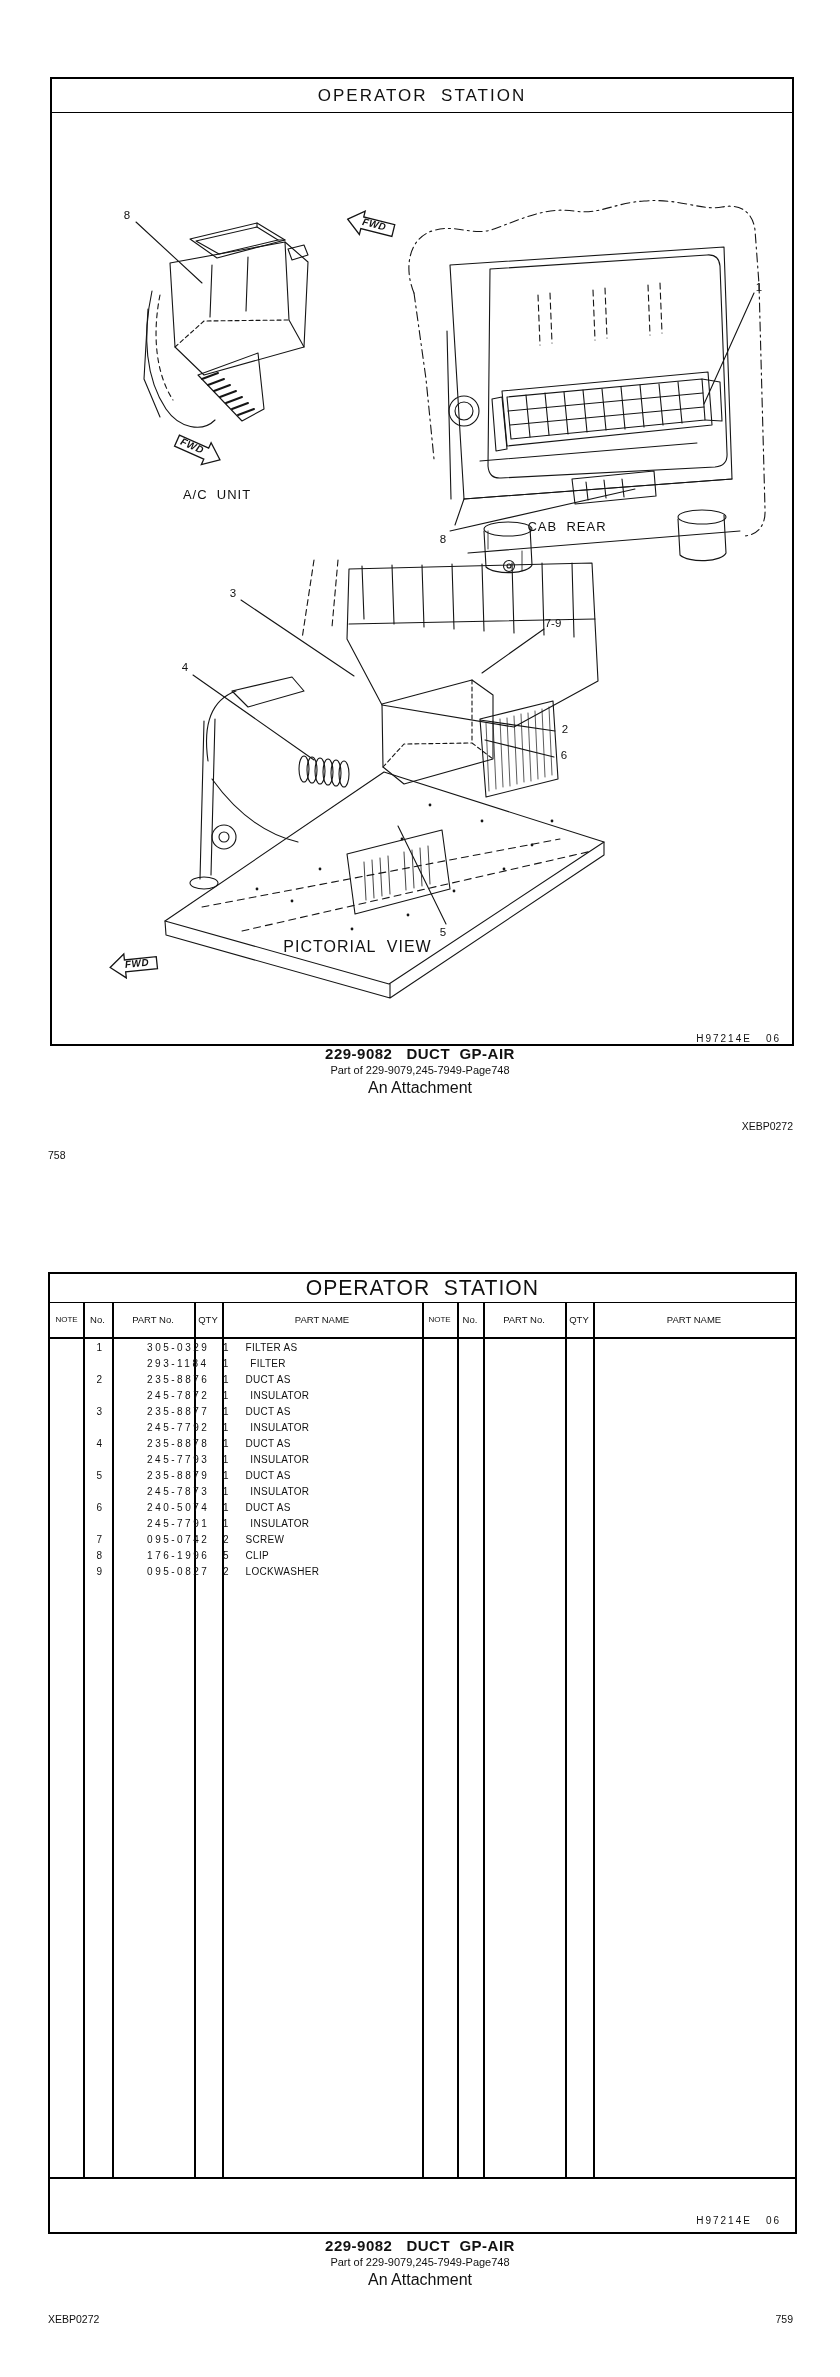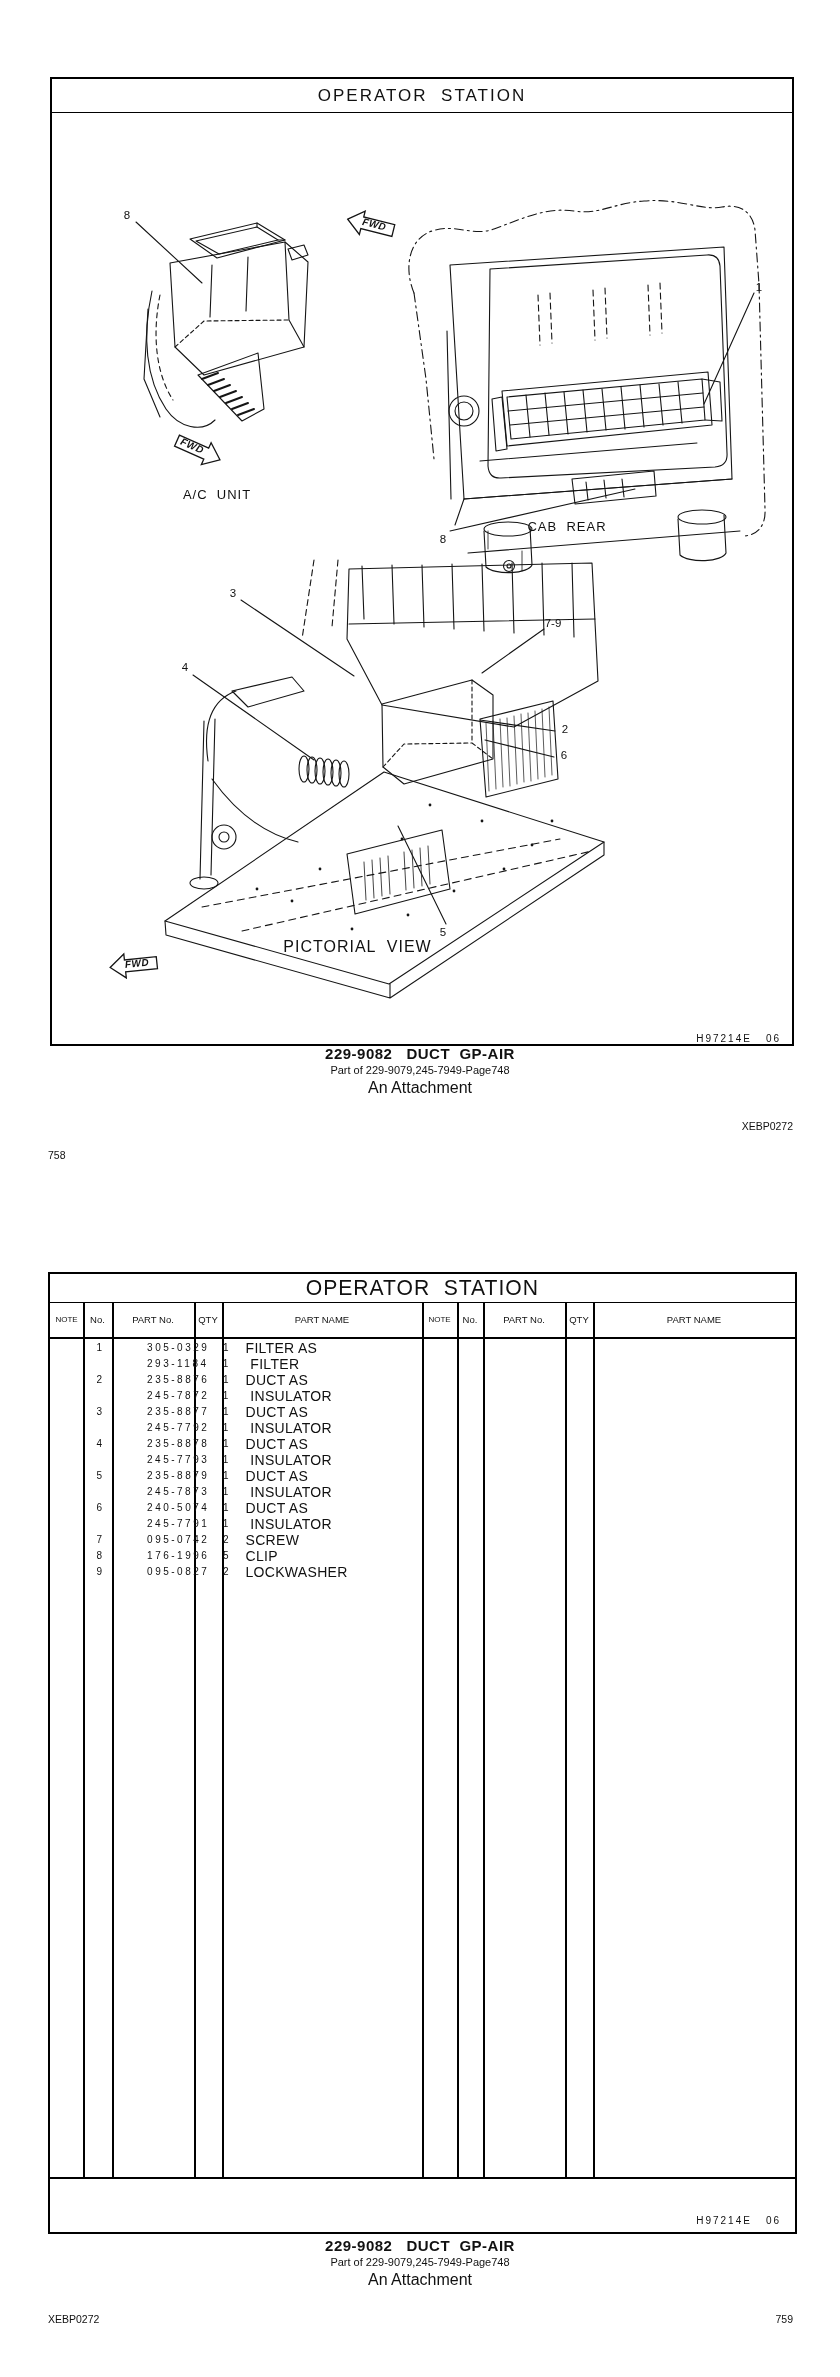--- a/index.html
+++ b/index.html
@@ -25,21 +25,21 @@
   .hline{position:absolute;height:1.5px;background:#000;}
   .hdrrow{position:absolute;display:flex;}
   .hdrrow .hc{display:flex;align-items:center;justify-content:center;font-size:9.5px;white-space:nowrap;}
   .hdrrow .hc.small{font-size:8px;}
   .rows{position:absolute;}
   .prow{display:flex;height:16px;line-height:16px;}
   .prow .c-note{width:33px;}
   .prow .c-no{width:29px;text-align:right;padding-right:5px;box-sizing:border-box;font-size:10px;}
   .prow .c-part{width:72px;text-align:left;font-size:10px;letter-spacing:2.5px;margin-left:40px;}
   .prow .c-qty{width:28px;text-align:center;font-size:10px;}
-  .prow .c-name{width:200px;padding-left:7px;box-sizing:border-box;font-size:14px;letter-spacing:.3px;}
+  .prow .c-name{width:200px;padding-left:7px;box-sizing:border-box;font-size:10px;letter-spacing:.3px;}
   .prow .c-name.indent{padding-left:12px;}
   .fwd{position:absolute;}
   .fwd .fwdtext{position:absolute;left:11px;top:8px;font-size:10px;font-weight:bold;letter-spacing:.5px;
     font-style:italic;}
   svg{display:block;}
 </style>
 </head>
 <body>
 
 <div class="page" style="left:50px;top:77px;width:740px;height:965px;">

